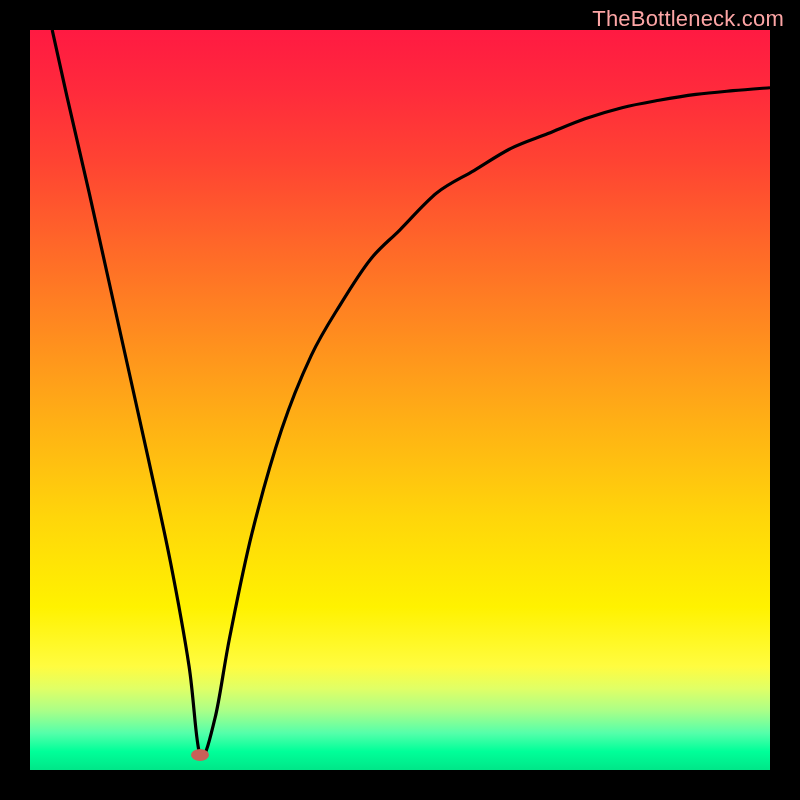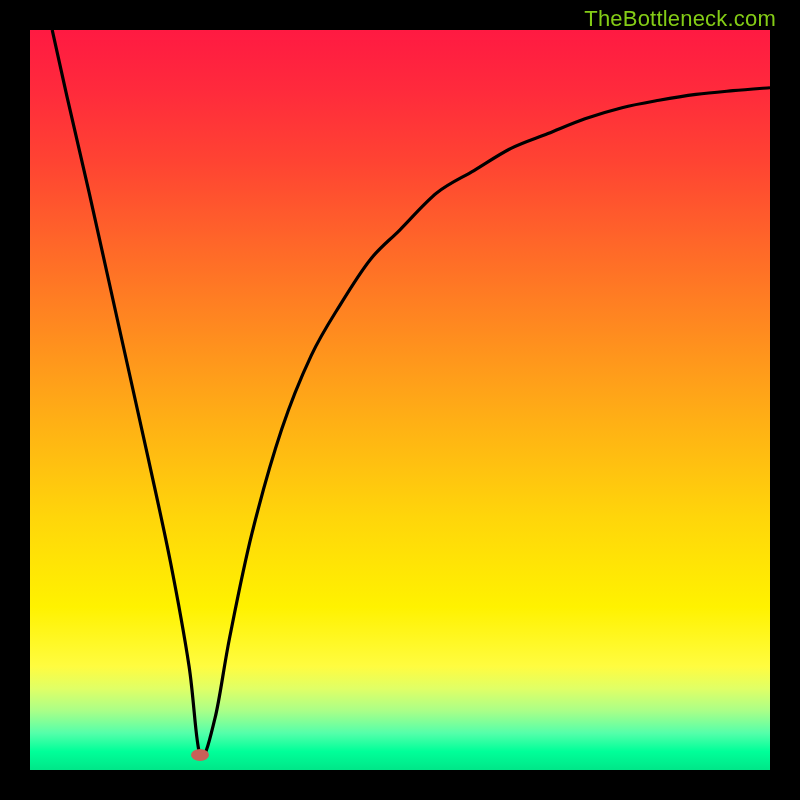--- a/index.html
+++ b/index.html
@@ -49,22 +49,22 @@
   .curve-svg {
     position: absolute;
     left: 0;
     top: 0;
     width: 100%;
     height: 100%;
   }
   .watermark {
     position: absolute;
     top: 6px;
-    right: 24px;
-    color: #84cc16;
+    right: 16px;
+    color: #fca5a5;
     font-size: 22px;
     letter-spacing: 0.2px;
     user-select: none;
   }
   .dot {
     position: absolute;
     width: 18px;
     height: 12px;
     border-radius: 50%;
     background: #c86058;

